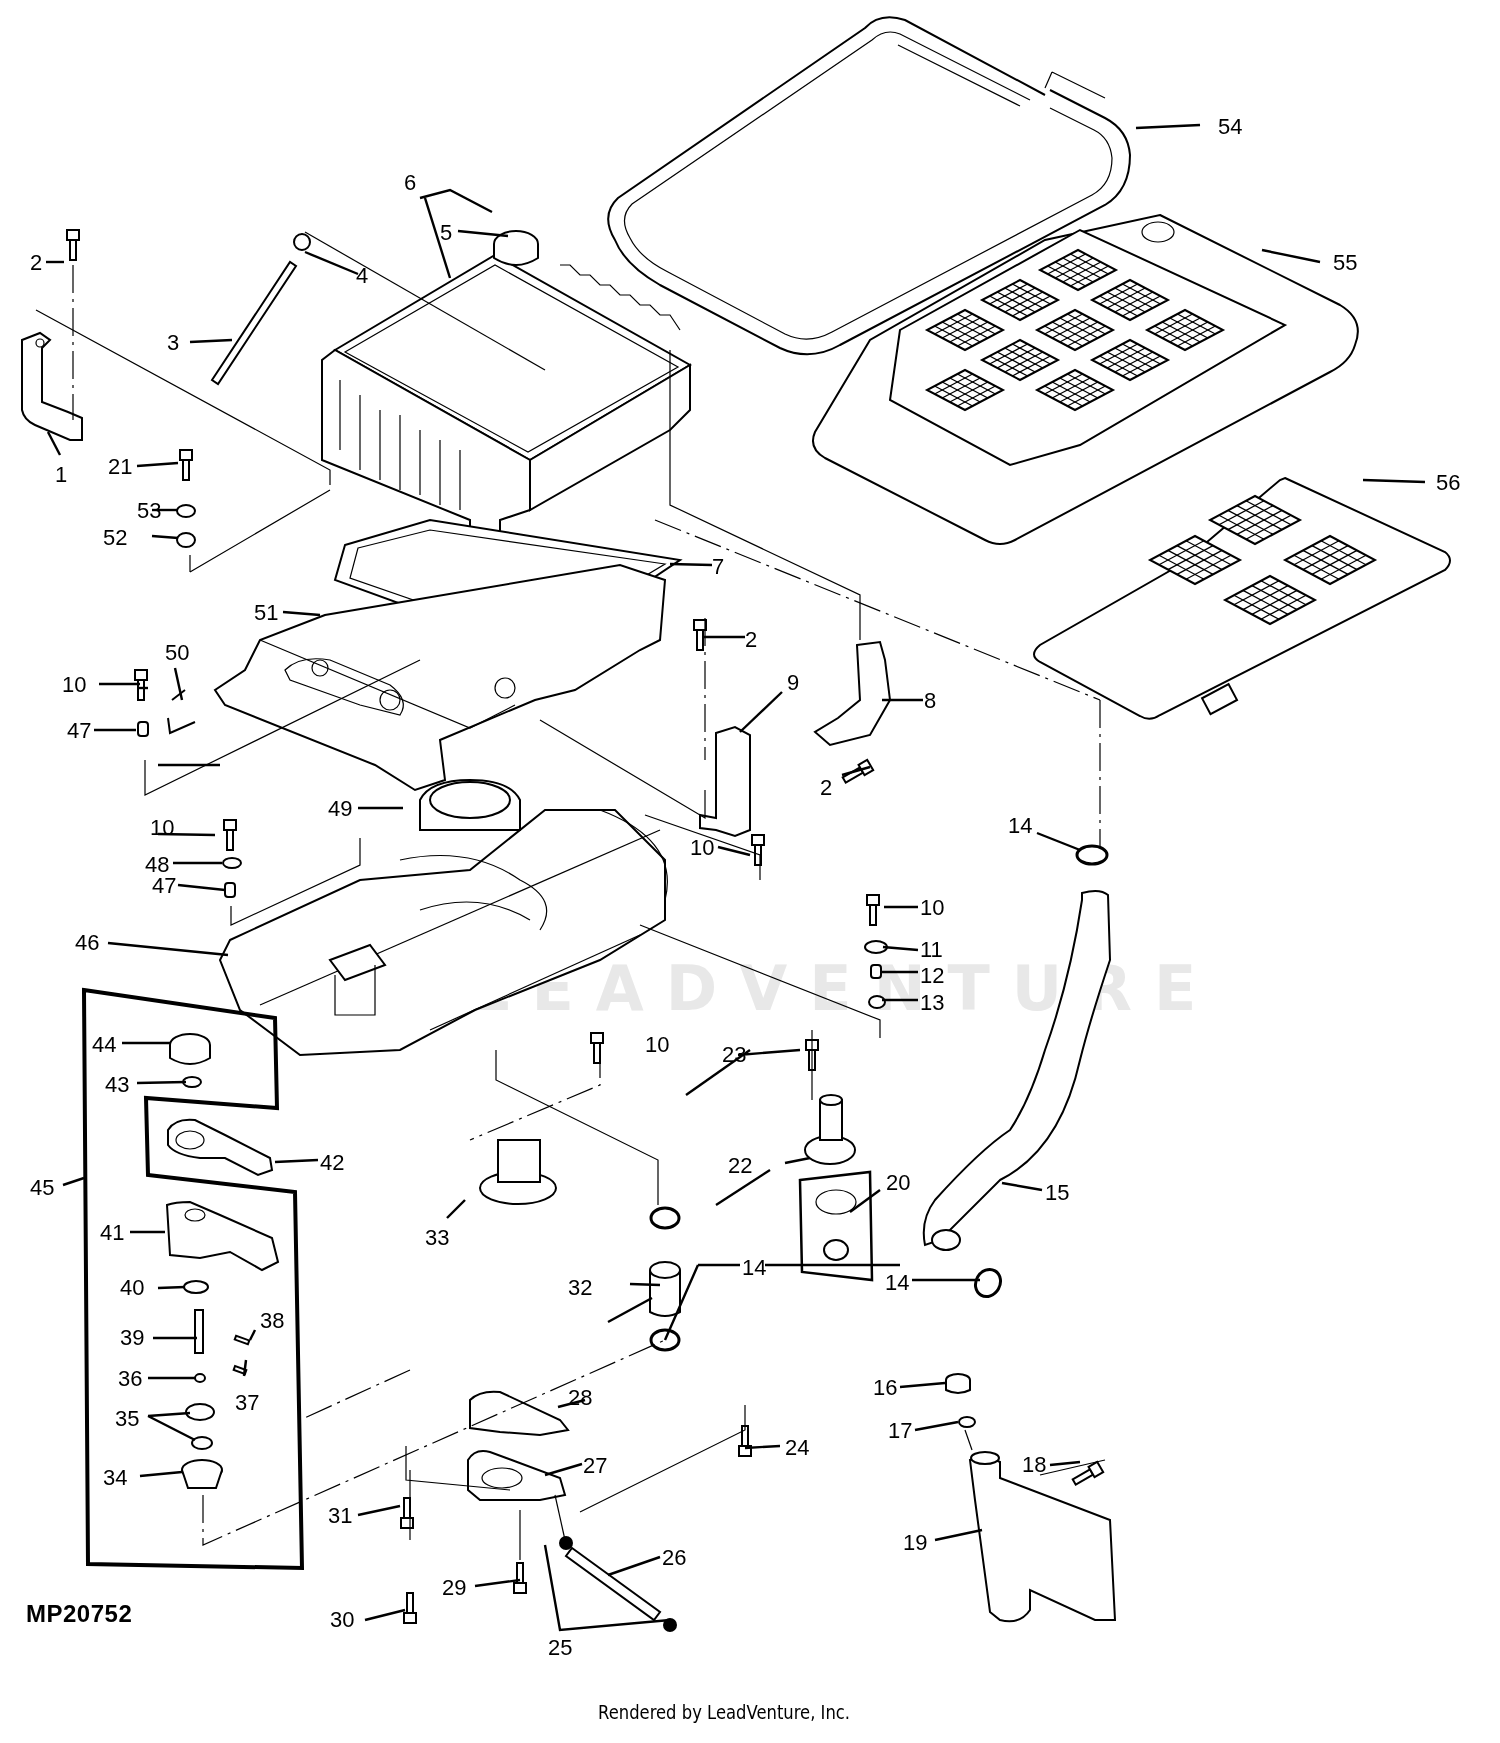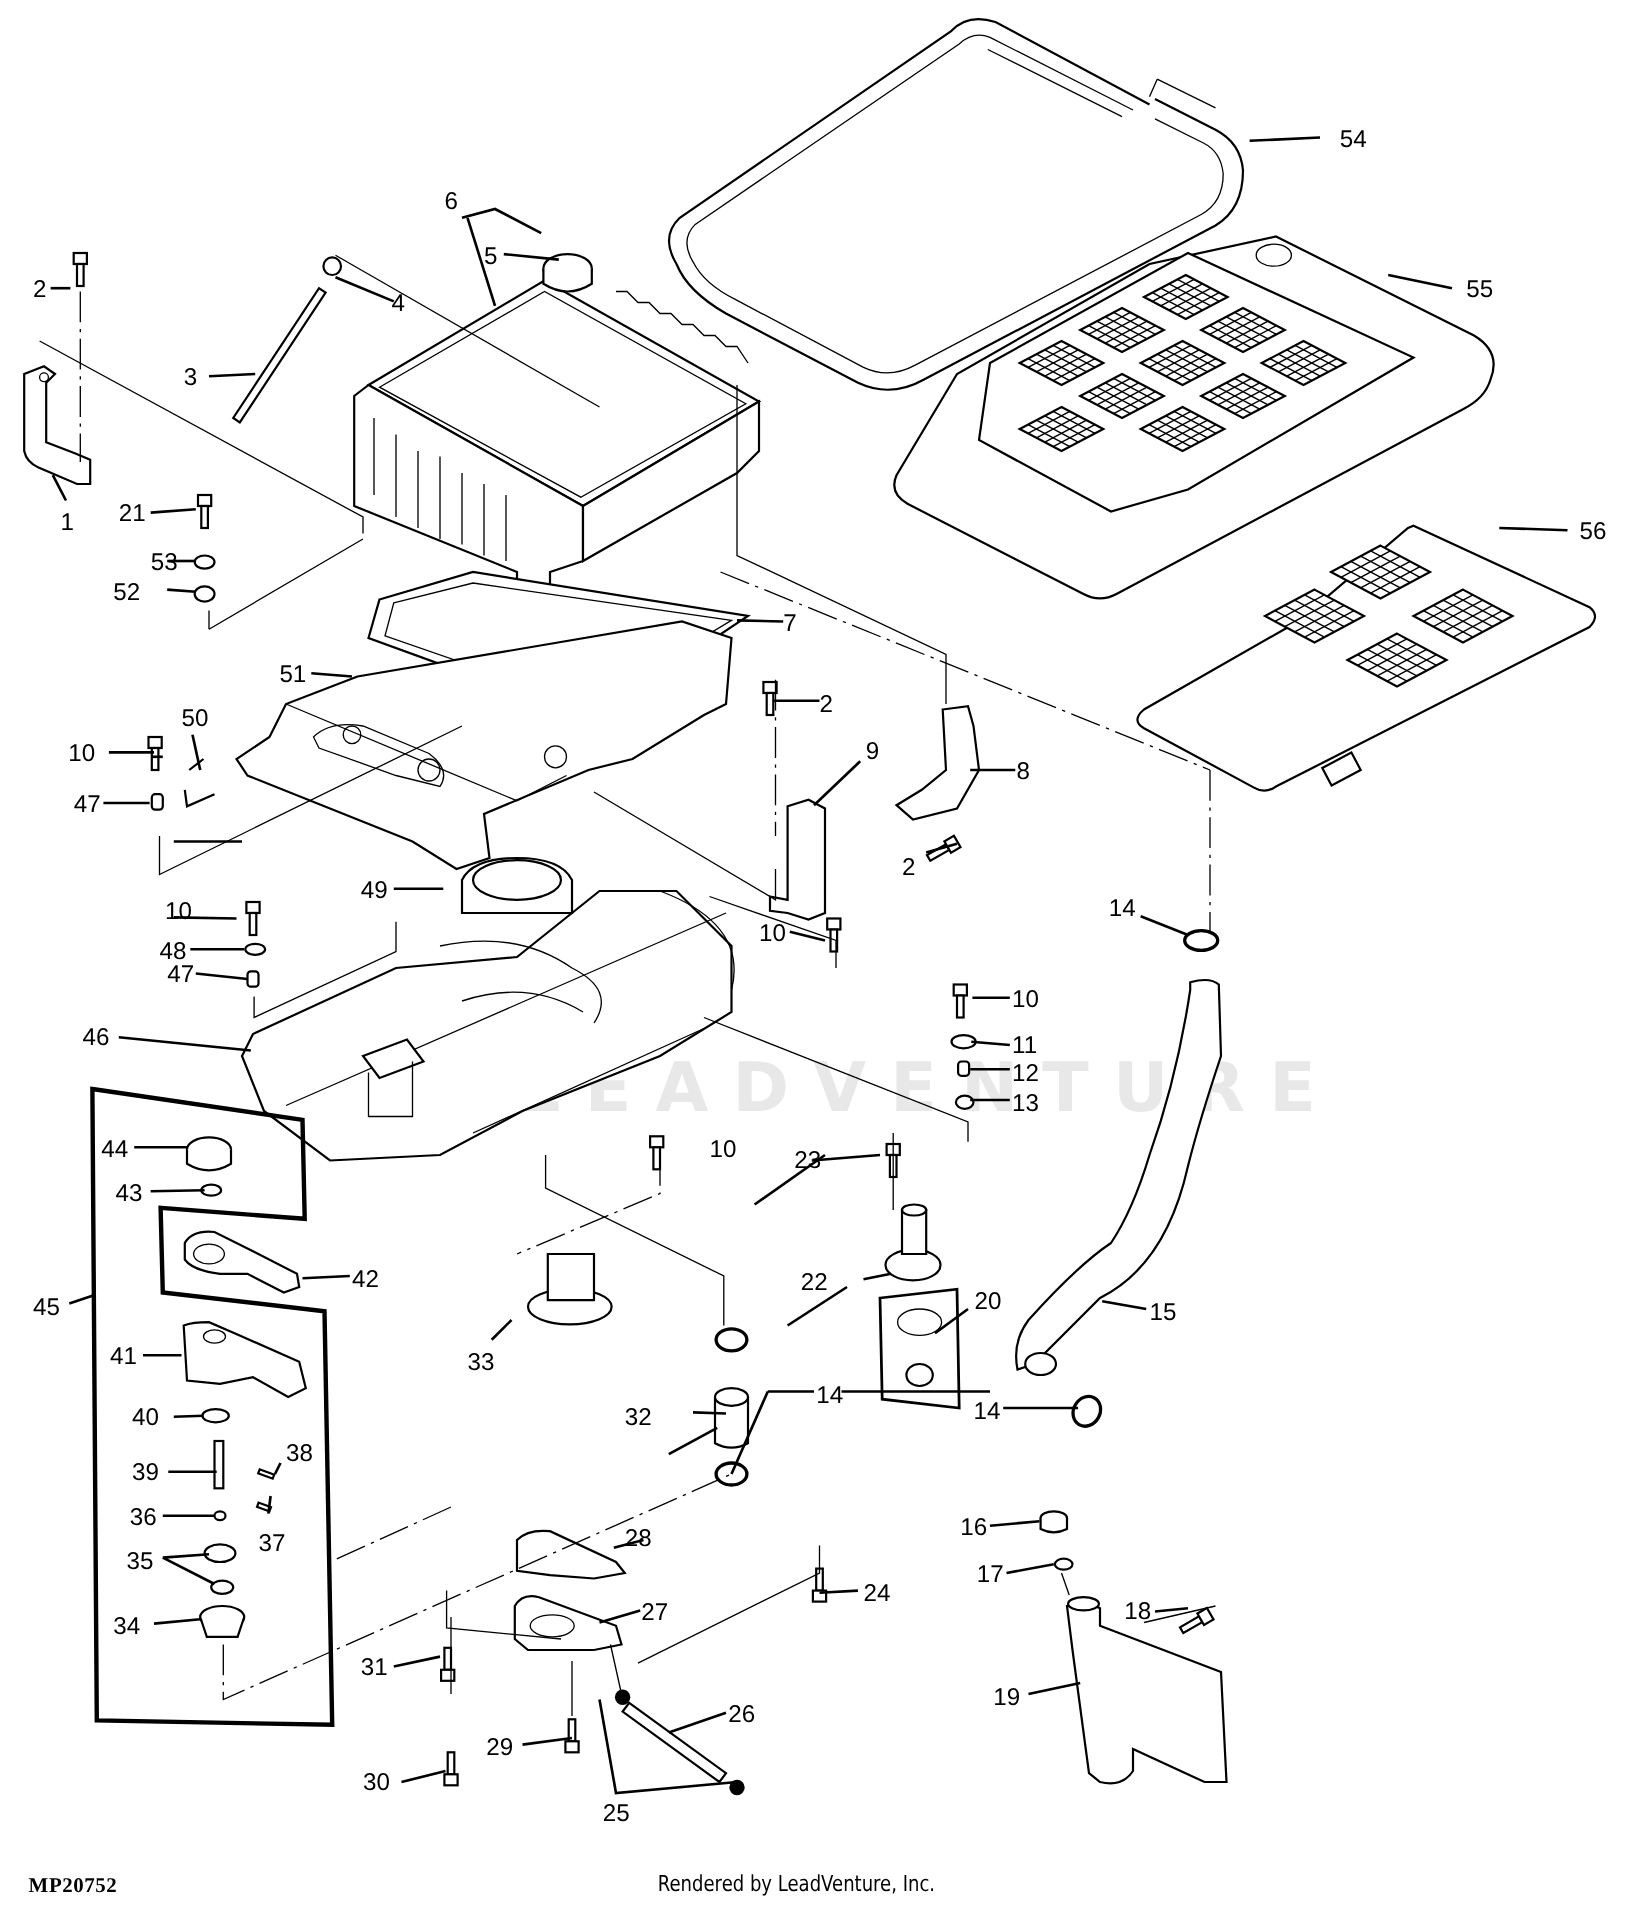--- a/index.html
+++ b/index.html
@@ -9,22 +9,22 @@
   .part-label { font-family: "Liberation Sans", sans-serif; font-size: 22px; fill: #000; }
   .leader { stroke: #000; stroke-width: 2.4; fill: none; }
   .thin { stroke: #000; stroke-width: 1.2; fill: none; }
   .phantom { stroke: #000; stroke-width: 1.2; fill: none; stroke-dasharray: 28 6 3 6; }
   .part { stroke: #000; stroke-width: 2; fill: #fff; }
   .part-thick { stroke: #000; stroke-width: 3; fill: #fff; }
   .box { stroke: #000; stroke-width: 4; fill: none; }
   .mesh { stroke: #000; stroke-width: 1.3; }
   .watermark { font-family: "DejaVu Sans", sans-serif; font-size: 62px; letter-spacing: 22px;
                fill: #e8e8e8; font-weight: bold; }
-  #diagram-id { position: absolute; left: 26px; top: 1704px; font-size: 19px; font-weight: bold;
-                font-family: Liberation Serif, serif; letter-spacing: 0.5px; }
+  #diagram-id { position: absolute; left: 26px; top: 1600px; font-size: 24px; font-weight: bold;
+                font-family: Liberation Sans, sans-serif; letter-spacing: 0.5px; }
   #render-credit { position: absolute; left: 598px; top: 1700px; font-size: 20px;
                    font-family: "DejaVu Sans", sans-serif; transform: scaleX(0.82); transform-origin: left top; }
 </style>
 </head>
 <body>
 
 <svg id="diagram" viewBox="0 0 1500 1743" xmlns="http://www.w3.org/2000/svg">
 
   <text class="watermark" x="470" y="1010">LEADVENTURE</text>
 

